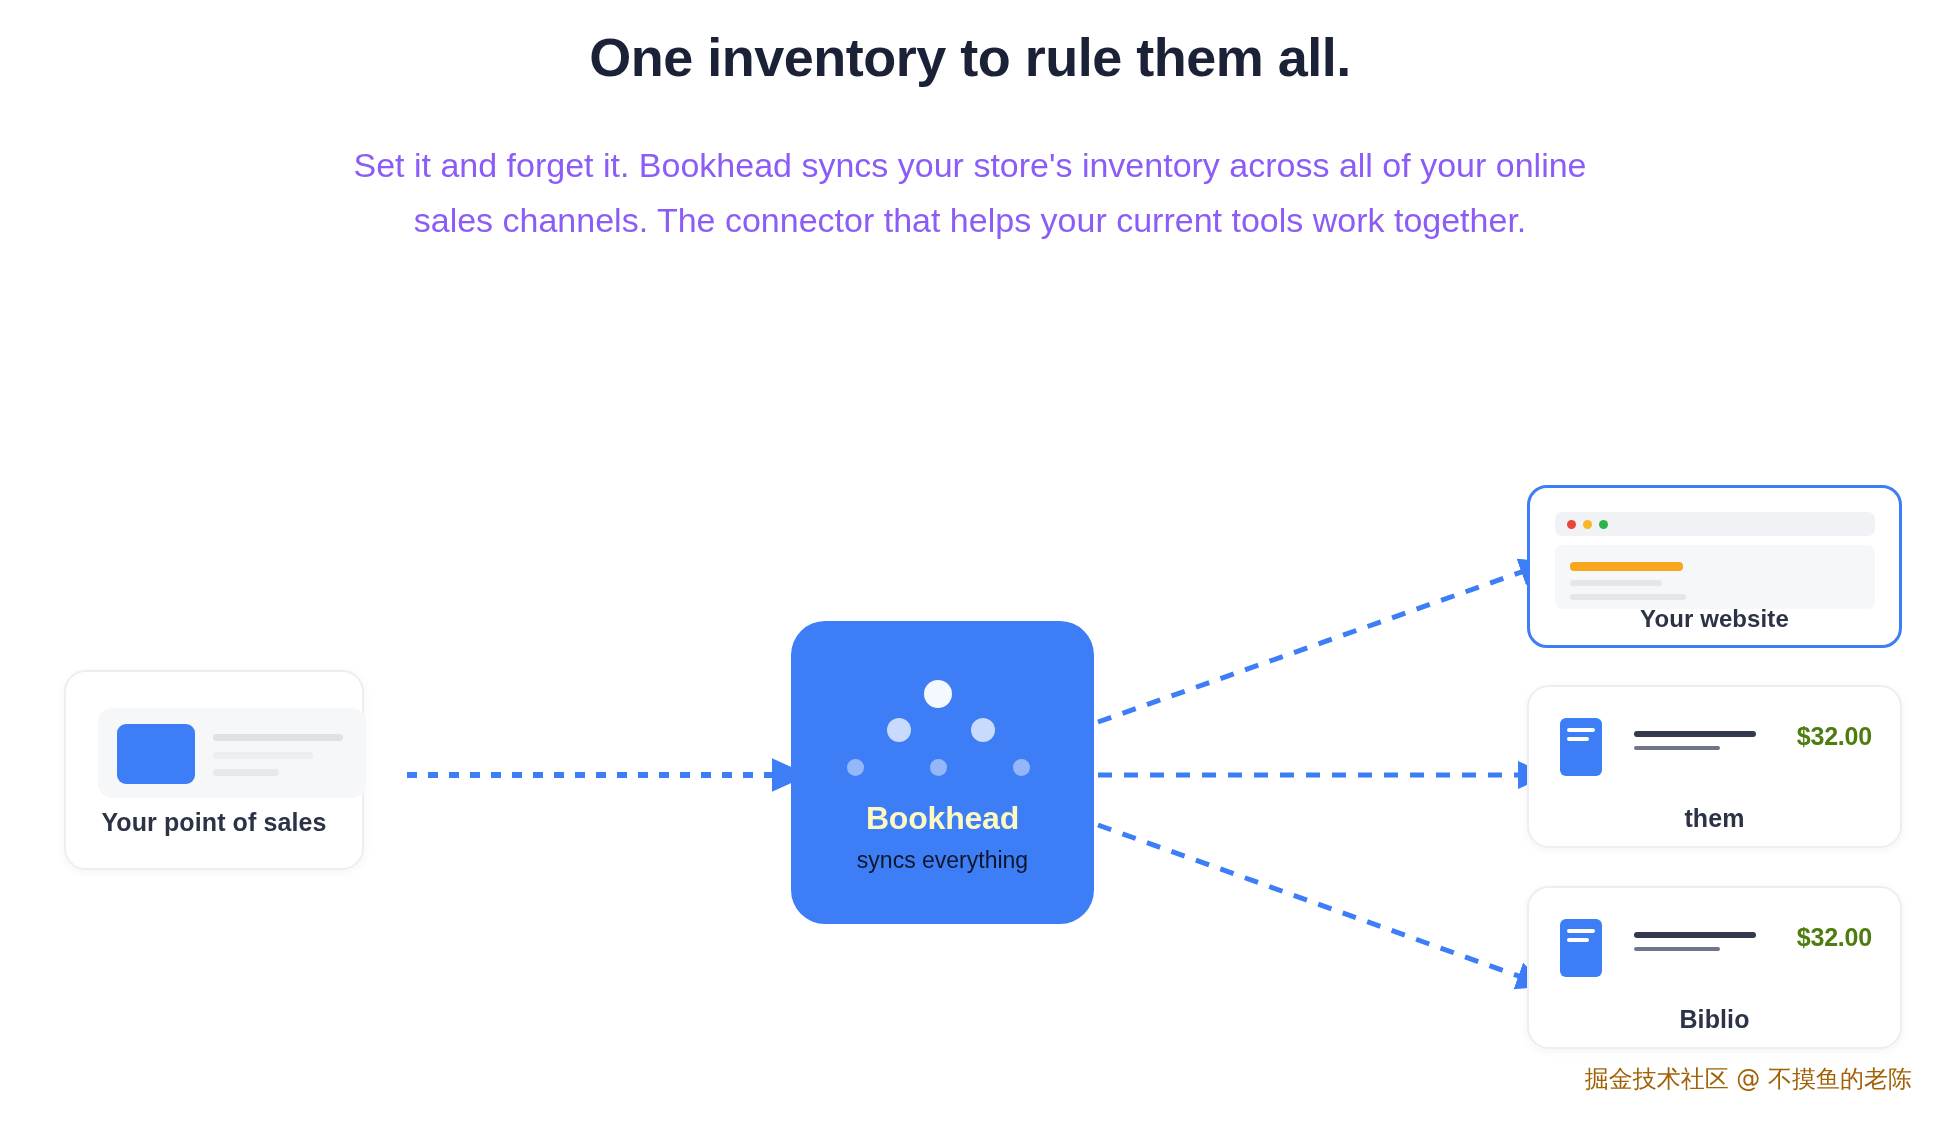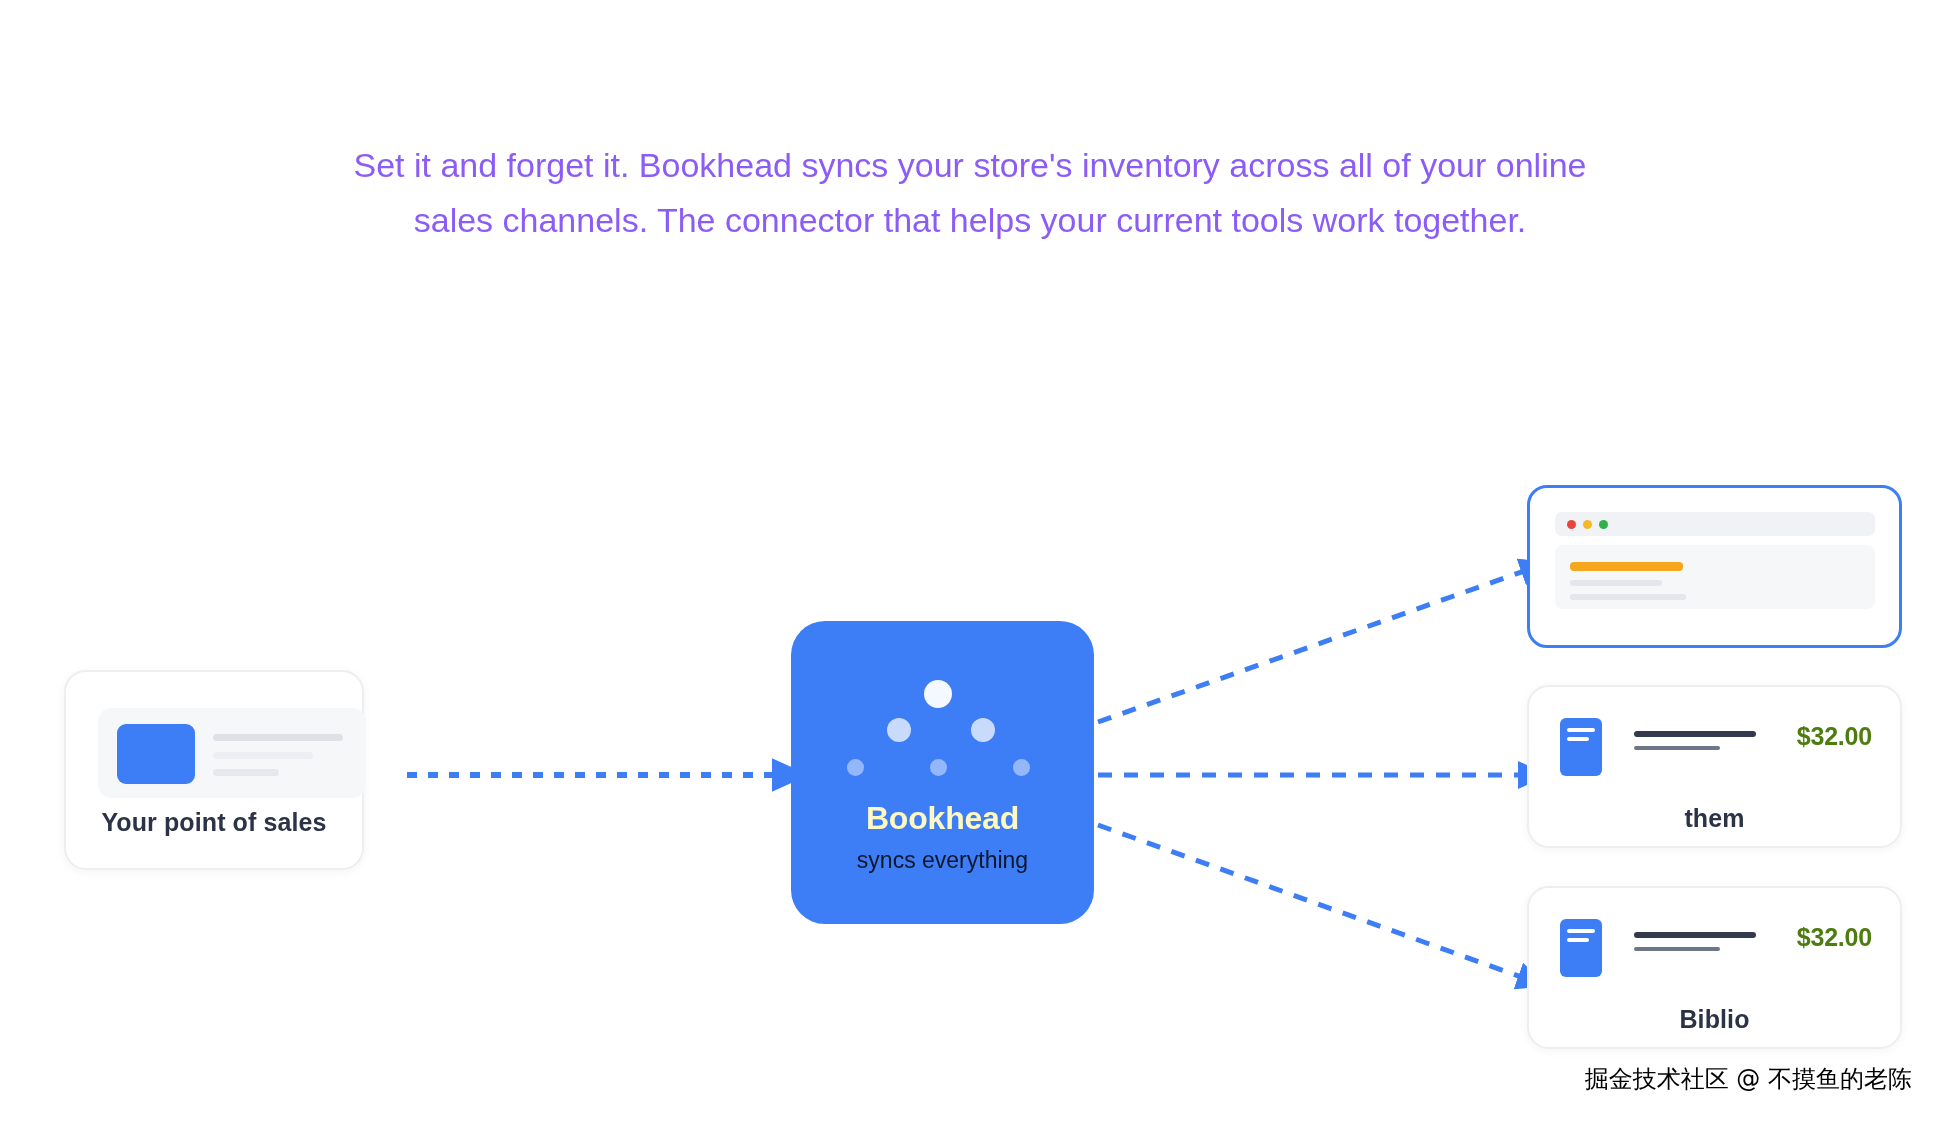--- a/index.html
+++ b/index.html
@@ -257,30 +257,31 @@
     width: 1940px; height: 1127px;
     pointer-events: none;
   }
 
   
   #watermark {
     position: absolute;
     right: 28px;
     top: 1063px;
     font-size: 24px;
-    color: #000000;
+    color: #a16207;
     font-family: "DejaVu Sans", sans-serif;
     white-space: nowrap;
   }
 </style>
 </head>
 <body>
 
 <div id="page">
 
+  <h1 class="headline">One inventory to rule them all.</h1>
   <p class="subtitle">Set it and forget it. Bookhead syncs your store's inventory across all of your online sales channels. The connector that helps your current tools work together.</p>
 
   <svg id="connectors" viewBox="0 0 1940 1127">
     <defs>
       <marker id="arrowhead" markerWidth="7" markerHeight="7" refX="1.2" refY="3" orient="auto" markerUnits="strokeWidth">
         <path d="M0,0.2 L6.2,3 L0,5.8 Z" fill="#3d7df6"></path>
       </marker>
     </defs>
 
     <line x1="407" y1="775" x2="779" y2="775" stroke="#3d7df6" stroke-width="6" stroke-dasharray="10 11" marker-end="url(#arrowhead)"></line>
@@ -317,20 +318,21 @@
     <div id="browser-bar">
       <div class="traffic-dot" id="traffic-red"></div>
       <div class="traffic-dot" id="traffic-yellow"></div>
       <div class="traffic-dot" id="traffic-green"></div>
     </div>
     <div id="browser-body">
       <div id="site-bar-orange"></div>
       <div id="site-bar-1"></div>
       <div id="site-bar-2"></div>
     </div>
+    <div class="card-label">Your website</div>
   </div>
 
   <div class="card market-card" id="ebay-card">
     <div class="book-icon">
       <div class="book-page-line book-page-line-1"></div>
       <div class="book-page-line book-page-line-2"></div>
     </div>
     <div class="item-title-bar"></div>
     <div class="item-sub-bar"></div>
     <div class="item-price">$32.00</div>

